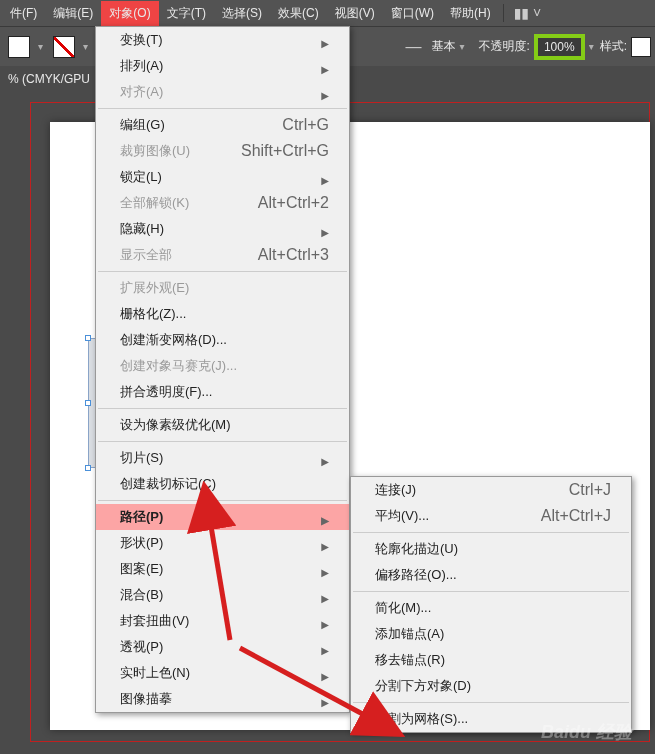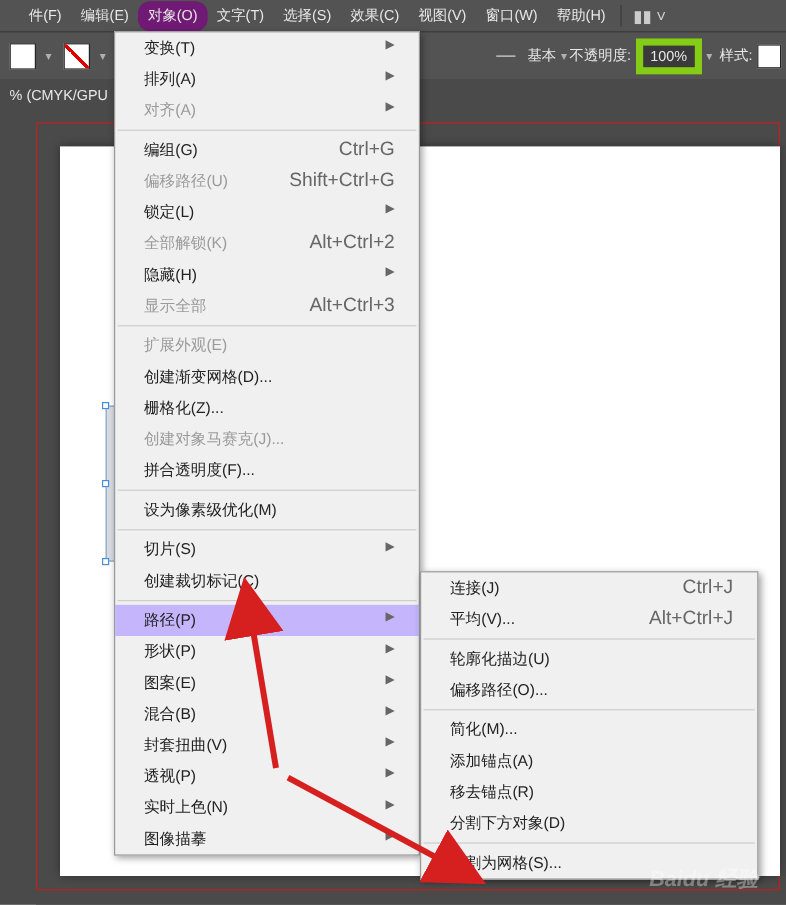--- a/index.html
+++ b/index.html
@@ -1,44 +1,44 @@
 <!DOCTYPE html>
 <html><head>
 <meta charset="utf-8">
 <style>
   * { margin: 0; padding: 0; box-sizing: border-box; font-family: "Microsoft YaHei", "SimSun", sans-serif; }
   body { background: #4a4a4a; width: 655px; height: 754px; overflow: hidden; position: relative; }
   
-  .menubar { background: #535353; height: 26px; display: flex; align-items: center; padding-left: 16px; }
+  .menubar { background: #535353; height: 26px; display: flex; align-items: center; padding-left: 2px; }
   .menubar-item { color: #e8e8e8; font-size: 12px; padding: 4px 8px; cursor: pointer; }
-  .menubar-item.active { background: #701a75; border-radius: 10px; }
+  .menubar-item.active { background: #ef4444; }
   .menubar-divider { width: 1px; height: 18px; background: #3a3a3a; margin: 0 4px; }
   
   .toolbar { background: #535353; height: 40px; display: flex; align-items: center; padding-left: 8px; border-top: 1px solid #3a3a3a; }
   .swatch { width: 22px; height: 22px; border: 1px solid #222; margin-right: 4px; }
   .swatch.white { background: #fff; }
   .swatch.none { background: #fff; position: relative; }
   .swatch.none::after { content: ''; position: absolute; top: 0; left: 0; right: 0; bottom: 0; background: linear-gradient(to top right, transparent 45%, #d00 45%, #d00 55%, transparent 55%); }
   .toolbar-label { color: #e8e8e8; font-size: 12px; margin-left: 6px; }
-  .toolbar-box { background: #3a3a3a; color: #e8e8e8; font-size: 12px; padding: 2px 6px; border: 6px solid #84cc16; margin-left: 4px; }
+  .toolbar-box { background: #3a3a3a; color: #e8e8e8; font-size: 12px; padding: 2px 6px; border: 4px solid #84cc16; margin-left: 4px; }
   .toolbar-chev { color: #b0b0b0; font-size: 10px; margin-left: 4px; }
   
   .docinfo { background: #4a4a4a; color: #e8e8e8; font-size: 12px; padding: 6px 8px; }
   
   .canvas { position: absolute; top: 90px; left: 30px; right: 0; bottom: 0; background: #4a4a4a; }
   .artboard-outline { position: absolute; top: 12px; left: 0; width: 620px; height: 640px; border: 1px solid #c02020; }
   .artboard { position: absolute; top: 32px; left: 20px; width: 600px; height: 608px; background: #fff; box-shadow: 0 0 8px rgba(0,0,0,0.4); }
   .selected-rect { position: absolute; top: 216px; left: 38px; width: 50px; height: 130px; background: #d9dde2; border: 1px solid #8aa4c8; }
   .selhandle { position: absolute; width: 6px; height: 6px; background: #fff; border: 1px solid #4a90d9; }
   .selanchor { position: absolute; width: 8px; height: 8px; border: 2px solid #4a90d9; border-radius: 50%; background: transparent; }
   
   .menu { position: absolute; background: #f0f0f0; border: 1px solid #999; box-shadow: 2px 2px 6px rgba(0,0,0,0.4); font-size: 13px; color: #222; }
-  .menu-item { display: flex; justify-content: space-between; align-items: flex-start; padding: 4px 20px 4px 24px; white-space: nowrap; min-height: 22px; }
+  .menu-item { display: flex; justify-content: space-between; align-items: flex-end; padding: 4px 20px 4px 24px; white-space: nowrap; min-height: 22px; }
   .menu-item.disabled { color: #9a9a9a; }
-  .menu-item.highlight { background: #c4b5fd; }
+  .menu-item.highlight { background: #fca5a5; font-weight: bold; }
   .menu-arrow { font-size: 10px; color: #666; margin-left: 30px; }
   .menu-shortcut { font-size: 16px; color: #666; margin-left: 30px; }
   .menu-sep { height: 1px; background: #ccc; margin: 3px 2px; }
   
   #menu1 { top: 26px; left: 95px; width: 255px; }
   #menu2 { top: 476px; left: 350px; width: 282px; }
   
   .arrow-svg { position: absolute; pointer-events: none; }
   
   .watermark { position: absolute; right: 23px; bottom: 10px; color: rgba(255,255,255,0.35); font-size: 18px; font-weight: bold; font-style: italic; }
@@ -62,21 +62,21 @@
 
 <div class="toolbar">
   <div class="swatch white"></div>
   <span class="toolbar-chev">▾</span>
   <div class="swatch none" style="margin-left:10px;"></div>
   <span class="toolbar-chev">▾</span>
   <div style="flex:1"></div>
   <span style="color:#ccc;margin-right:4px;">—</span>
   <span class="toolbar-label">基本</span>
   <span class="toolbar-chev">▾</span>
-  <span class="toolbar-label" style="margin-left:2px;">不透明度:</span>
+  <span class="toolbar-label" style="margin-left:14px;">不透明度:</span>
   <span class="toolbar-box">100%</span>
   <span class="toolbar-chev">▾</span>
   <span class="toolbar-label" style="">样式:</span>
   <div class="swatch white" style="width:20px;height:20px;margin-left:4px;"></div>
 </div>
 
 <div class="docinfo">% (CMYK/GPU</div>
 
 <div class="canvas">
   <div class="artboard-outline"></div>
@@ -107,21 +107,21 @@
     <div class="menu-item disabled">
       <span>对齐(A)</span>
       <span class="menu-arrow">▶</span>
     </div>
     <div class="menu-sep"></div>
     <div class="menu-item">
       <span>编组(G)</span>
       <span class="menu-shortcut">Ctrl+G</span>
     </div>
     <div class="menu-item disabled">
-      <span>偏移路径(U)</span>
+      <span>裁剪图像(U)</span>
       <span class="menu-shortcut">Shift+Ctrl+G</span>
     </div>
     <div class="menu-item">
       <span>锁定(L)</span>
       <span class="menu-arrow">▶</span>
     </div>
     <div class="menu-item disabled">
       <span>全部解锁(K)</span>
       <span class="menu-shortcut">Alt+Ctrl+2</span>
     </div>
@@ -131,24 +131,24 @@
     </div>
     <div class="menu-item disabled">
       <span>显示全部</span>
       <span class="menu-shortcut">Alt+Ctrl+3</span>
     </div>
     <div class="menu-sep"></div>
     <div class="menu-item disabled">
       <span>扩展外观(E)</span>
     </div>
     <div class="menu-item">
+      <span>栅格化(Z)...</span>
+    </div>
+    <div class="menu-item">
       <span>创建渐变网格(D)...</span>
-    </div>
-    <div class="menu-item">
-      <span>栅格化(Z)...</span>
     </div>
     <div class="menu-item disabled">
       <span>创建对象马赛克(J)...</span>
     </div>
     <div class="menu-item">
       <span>拼合透明度(F)...</span>
     </div>
     <div class="menu-sep"></div>
     <div class="menu-item">
       <span>设为像素级优化(M)</span>

